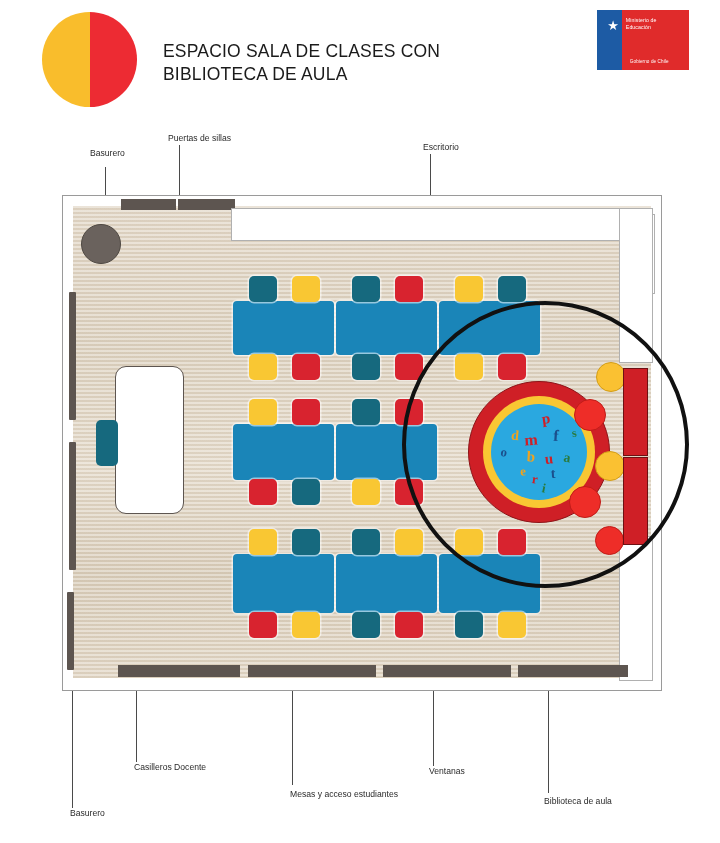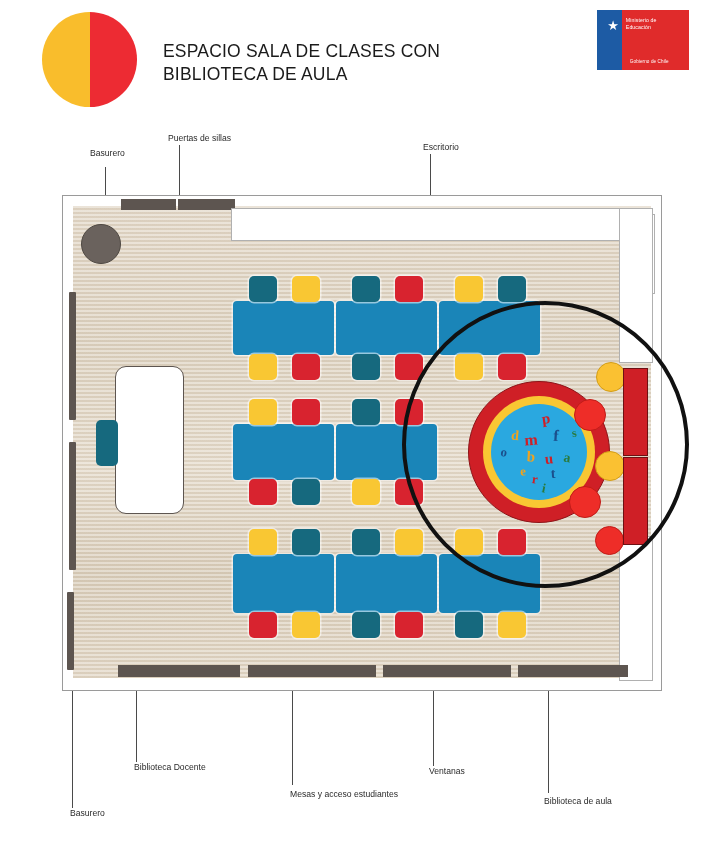--- a/index.html
+++ b/index.html
@@ -163,21 +163,21 @@
   <div class="callout" style="left:168px; top:133px;">Puertas de sillas</div>
   <div class="leader" style="left:179px; top:145px; height:55px;"></div>
 
   <div class="callout" style="left:423px; top:142px;">Escritorio</div>
   <div class="leader" style="left:430px; top:154px; height:70px;"></div>
 
   <div class="leader" style="left:72px; top:690px; height:118px;"></div>
   <div class="callout" style="left:70px; top:808px;">Basurero</div>
 
   <div class="leader" style="left:136px; top:690px; height:72px;"></div>
-  <div class="callout" style="left:134px; top:762px;">Biblioteca Docente</div>
+  <div class="callout" style="left:134px; top:762px;">Casilleros Docente</div>
 
   <div class="leader" style="left:292px; top:575px; height:210px;"></div>
   <div class="callout" style="left:290px; top:789px;">Mesas y acceso estudiantes</div>
 
   <div class="leader" style="left:433px; top:690px; height:76px;"></div>
   <div class="callout" style="left:429px; top:766px;">Ventanas</div>
 
   <div class="leader" style="left:548px; top:575px; height:218px;"></div>
   <div class="callout" style="left:544px; top:796px;">Biblioteca de aula</div>
 

